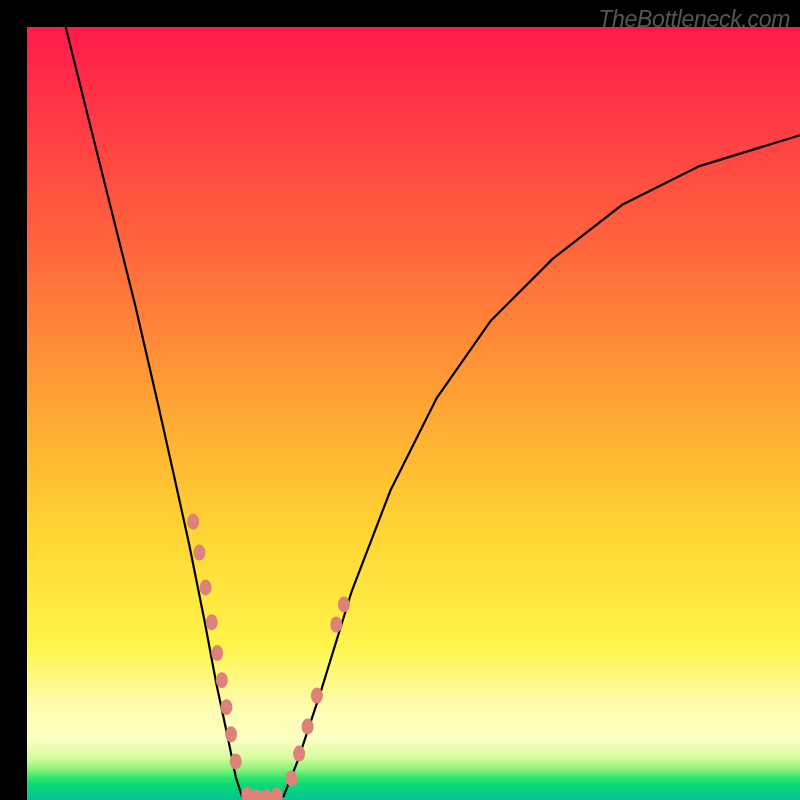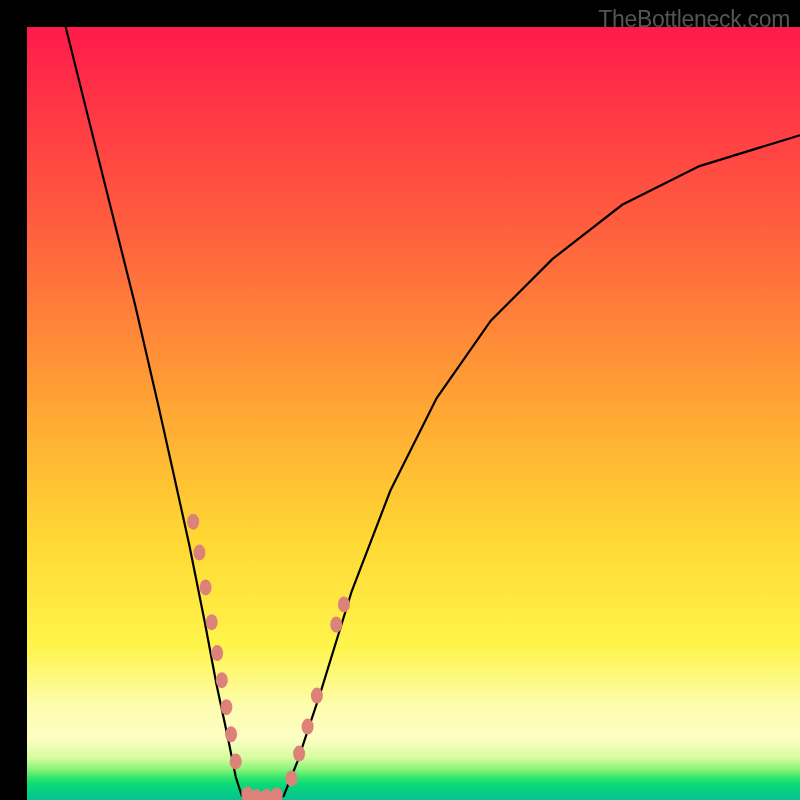--- a/index.html
+++ b/index.html
@@ -9,20 +9,21 @@
     height: 800px;
     overflow: hidden;
     background: #000;
     font-family: Arial, Helvetica, sans-serif;
   }
   .frame {
     position: absolute;
     left: 0; top: 0;
     width: 800px; height: 800px;
     background: #000;
+    font-style: italic;
   }
   .watermark {
     position: absolute;
     top: 6px;
     right: 10px;
     color: #555;
     font-size: 23px;
     font-weight: 500;
     letter-spacing: -0.3px;
     z-index: 10;

